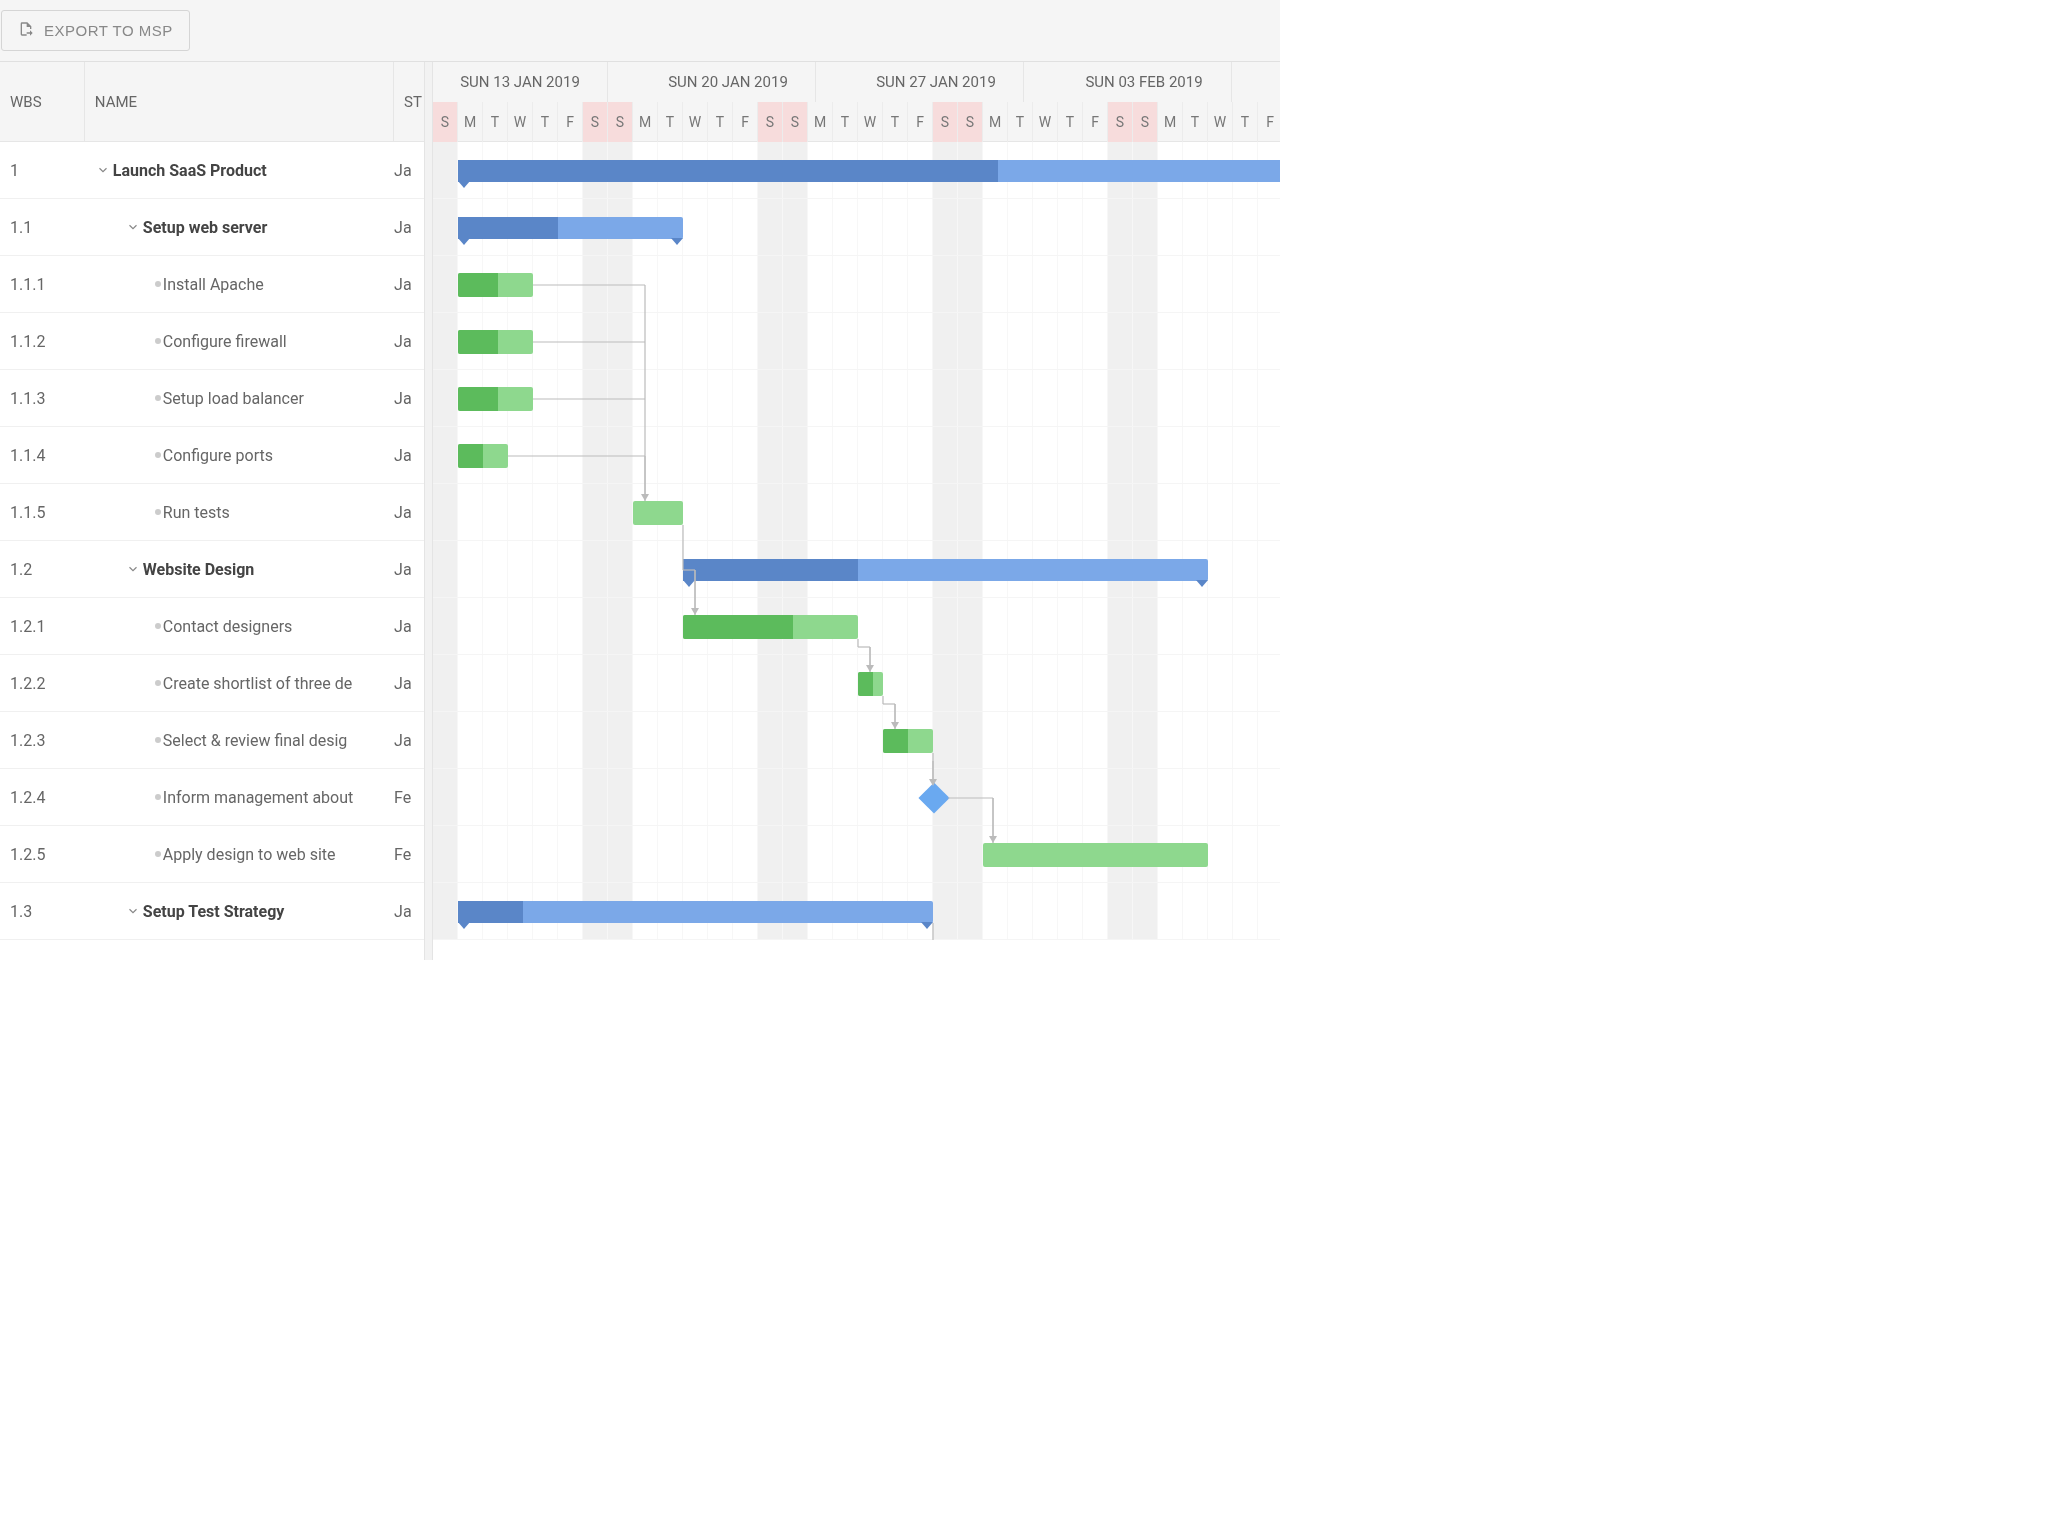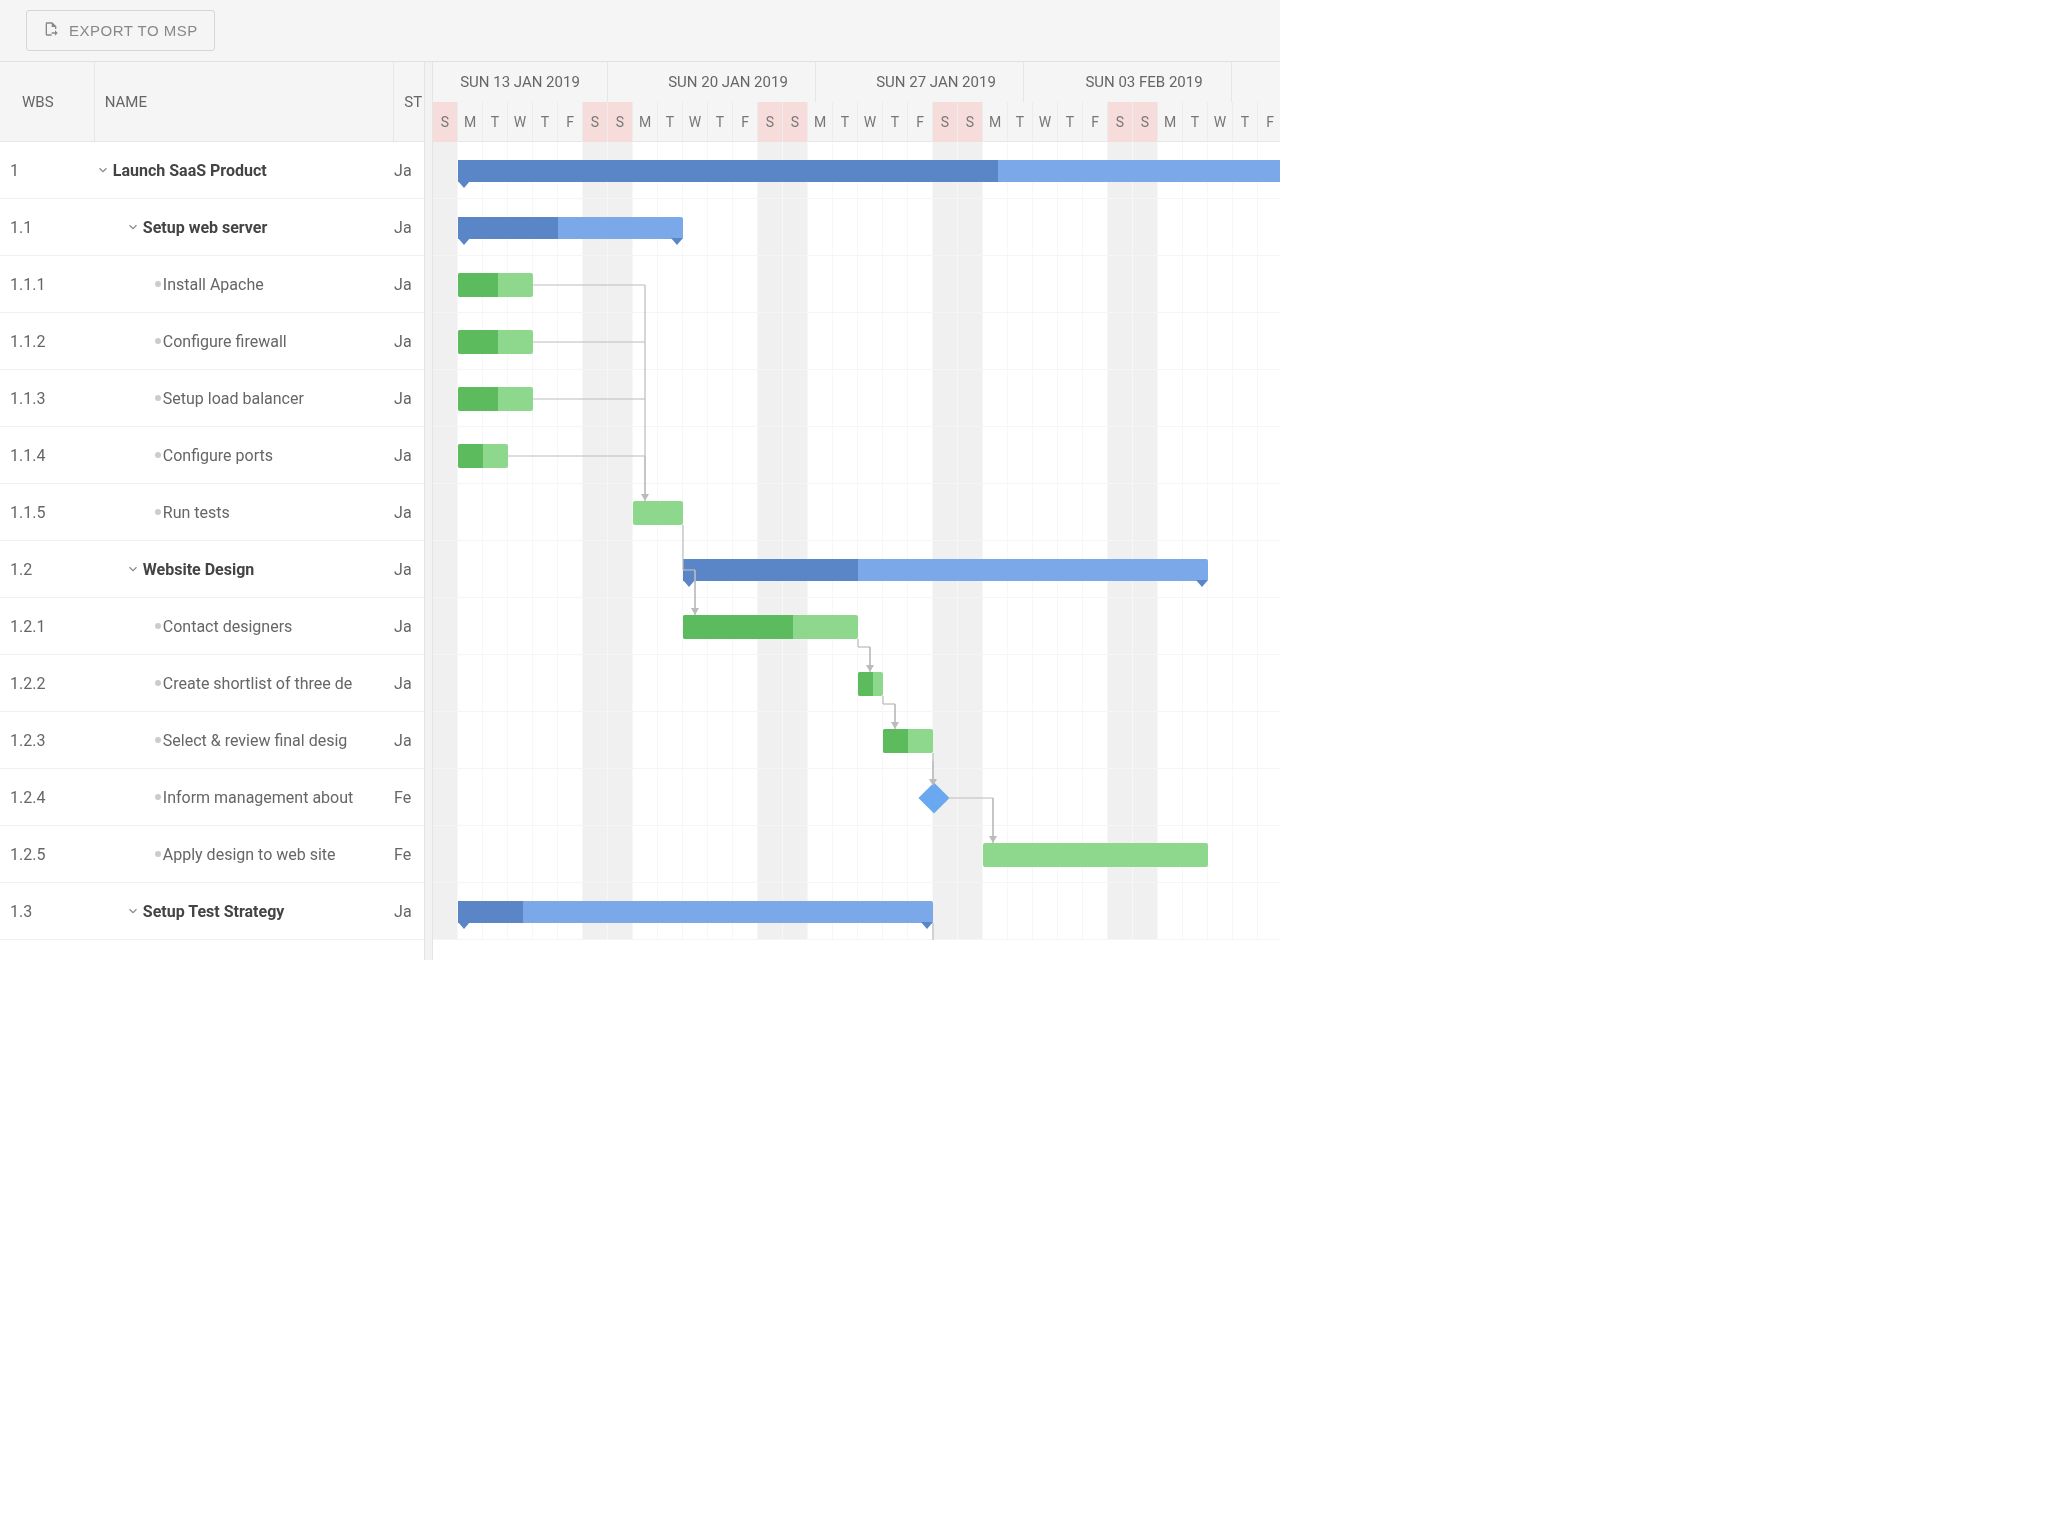--- a/index.html
+++ b/index.html
@@ -1,32 +1,32 @@
 <!DOCTYPE html>
 <html><head>
 <meta charset="utf-8">
 <style>
   * { box-sizing: border-box; margin: 0; padding: 0; }
   body { font-family: -apple-system, BlinkMacSystemFont, "Segoe UI", Roboto, Helvetica, Arial, sans-serif; background: #fff; overflow: hidden; width: 1280px; height: 960px; position: relative; }
   
   
-  .toolbar { height: 62px; background: #f5f5f5; border-bottom: 1px solid #e0e0e0; display: flex; align-items: center; padding: 0 26px; }
+  .toolbar { height: 62px; background: #f5f5f5; border-bottom: 1px solid #e0e0e0; display: flex; align-items: center; padding: 0 1px; }
   .btn-export { background: #f5f5f5; border: 1px solid #d5d5d5; border-radius: 3px; padding: 10px 16px; font-size: 15px; color: #888; letter-spacing: 0.5px; display: flex; align-items: center; gap: 10px; cursor: pointer; }
   .btn-export svg { width: 16px; height: 16px; fill: #888; }
   
   
   .app { display: flex; height: calc(960px - 62px); }
   .left-panel { width: 425px; flex: 0 0 425px; border-right: 1px solid #e4e4e4; background: #fff; }
   .splitter { width: 8px; flex: 0 0 8px; background: #f2f2f2; border-right: 1px solid #e4e4e4; }
   .right-panel { flex: 1; position: relative; overflow: hidden; }
   
   
   .grid-header { height: 80px; display: flex; border-bottom: 1px solid #e6e6e6; background:#f5f5f5; }
   .grid-header .hcell { display:flex; align-items:center; color:#666; font-size:15px; font-weight:400; border-right:1px solid #e6e6e6; padding: 0 10px; white-space: nowrap; overflow:hidden; }
-  .hcell.wbs { width: 85px; margin-left: 12px; }
+  .hcell.wbs { width: 85px; }
   .hcell.name { width: 310px; }
   .hcell.st { width: 30px; border-right:none; }
   
   
   .grid-body { }
   .grow { height: 57px; display:flex; align-items:center; border-bottom:1px solid #f0f0f0; }
   .gcell { display:flex; align-items:center; font-size:16px; color:#555; white-space: nowrap; overflow:hidden; }
   .gcell.wbs { width:85px; padding-left:10px; color:#666; }
   .gcell.name { width:310px; gap:2px; }
   .gcell.st { width:30px; color:#666; }

